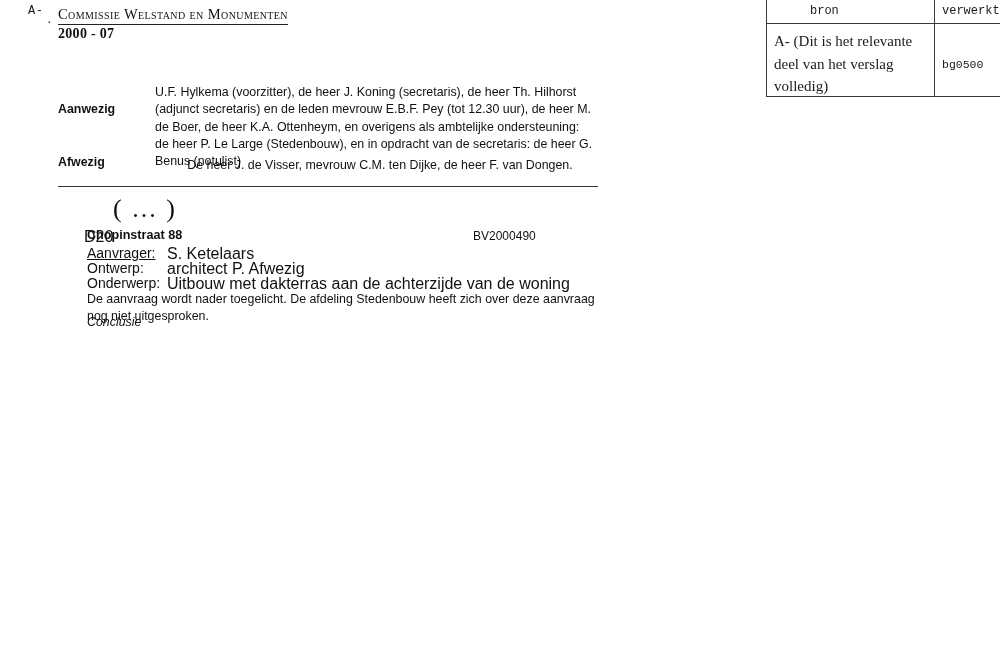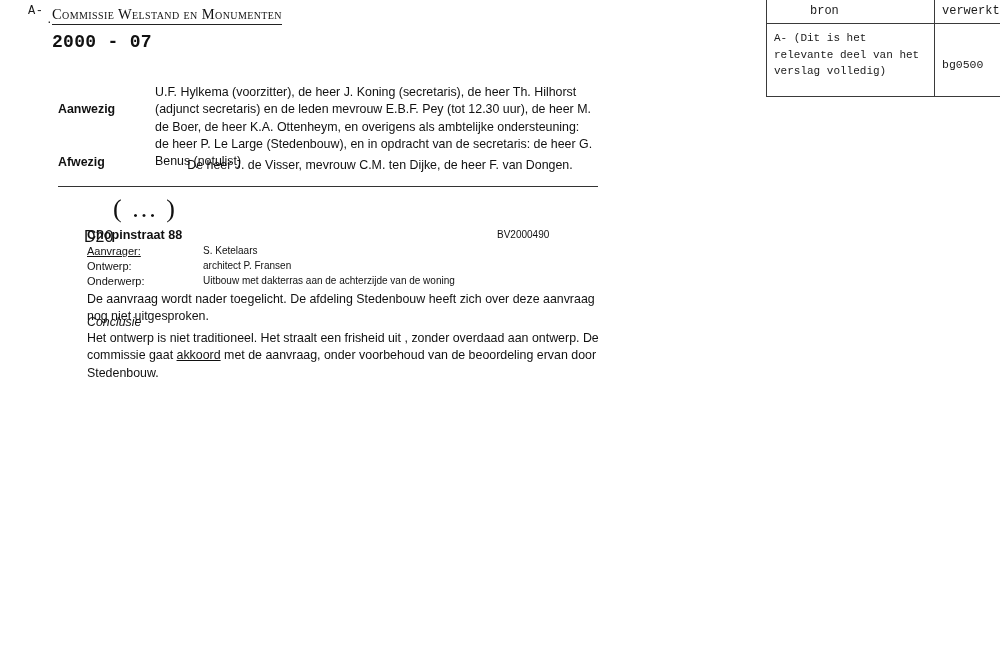--- a/index.html
+++ b/index.html
@@ -33,38 +33,38 @@
     left: 28px; top: 4px;
     letter-spacing: 0.5px;
   }
   #mark-a-dot {
     left: 46px; top: 14px;
     font-size: 11px;
   }
 
   #title-block {
     position: absolute;
-    left: 52px; top: 5px;
+    left: 58px; top: 5px;
     width: 420px;
   }
   #doc-title {
     font-family: "Liberation Serif", serif;
     font-size: 14.5px;
     font-variant: small-caps;
     letter-spacing: 0.4px;
     border-bottom: 1px solid #222;
     display: inline-block;
     padding-bottom: 1px;
     line-height: 1.1;
   }
   #doc-subtitle {
-    font-family: Liberation Mono, monospace;
+    font-family: Liberation Serif, serif;
     font-weight: bold;
-    font-size: 18px;
-    margin-top: 7px;
+    font-size: 14px;
+    margin-top: 1px;
     letter-spacing: 0.3px;
   }
 
   #intro {
     position: absolute;
     left: 58px; top: 45px;
     width: 545px;
     font-size: 12.4px;
     line-height: 1.45;
   }
@@ -117,32 +117,31 @@
     margin-left: 32px;
   }
   #case-title {
     position: absolute;
     left: 87px; top: 228px;
     font-size: 12.6px;
     font-weight: bold;
   }
   #case-ref {
     position: absolute;
-    left: 497px; top: 229px;
-    font-size: 10px;
+    left: 473px; top: 229px;
+    font-size: 12px;
   }
 
   .field-label {
     position: absolute;
-    font-size: 11px;
+    font-size: 14px;
   }
   .field-value {
     position: absolute;
-    font-size: 10px;
-    margin-left: 36px;
+    font-size: 16px;
   }
   #lbl-aanvrager { left: 87px; top: 245px; text-decoration: underline; }
   #val-aanvrager { left: 167px; top: 245px; }
   #lbl-ontwerp   { left: 87px; top: 260px; }
   #val-ontwerp   { left: 167px; top: 260px; }
   #lbl-onderwerp { left: 87px; top: 275px; }
   #val-onderwerp { left: 167px; top: 275px; }
 
   #case-body {
     position: absolute;
@@ -200,22 +199,22 @@
     font-size: 12px;
     color: #1a1a1a;
   }
   #head-bron { left: 44px; }
   #head-verwerkt { left: 176px; }
 
   #anno-note {
     position: absolute;
     left: 8px; top: 30px;
     width: 155px;
-    font-family: Liberation Mono, monospace;
-    font-size: 11px;
+    font-family: Liberation Serif, serif;
+    font-size: 15px;
     line-height: 1.5;
     color: #1a1a1a;
   }
   #anno-code {
     position: absolute;
     left: 176px; top: 58px;
     font-family: "Liberation Mono", monospace;
     font-size: 11.5px;
     color: #1a1a1a;
   }
@@ -245,30 +244,29 @@
   <div id="ellipsis">( ... )</div>
 
   <div id="case-code">D20</div>
   <div id="case-title">Chopinstraat 88</div>
   <div id="case-ref">BV2000490</div>
 
   <div class="field-label" id="lbl-aanvrager">Aanvrager:</div>
   <div class="field-value" id="val-aanvrager">S. Ketelaars</div>
 
   <div class="field-label" id="lbl-ontwerp">Ontwerp:</div>
-  <div class="field-value" id="val-ontwerp">architect P. Fransen</div>
+  <div class="field-value" id="val-ontwerp">architect P. Afwezig</div>
 
   <div class="field-label" id="lbl-onderwerp">Onderwerp:</div>
   <div class="field-value" id="val-onderwerp">Uitbouw met dakterras aan de achterzijde van de woning</div>
 
   <div id="case-body">De aanvraag wordt nader toegelicht. De afdeling Stedenbouw heeft zich over deze aanvraag nog niet uitgesproken.</div>
 
   <div id="conclusie-label">Conclusie</div>
 
-  <div id="conclusie-body"><span>Het ontwerp is niet traditioneel. Het straalt een frisheid uit , zonder overdaad aan ontwerp. De commissie gaat </span><span class="ul">akkoord</span><span> met de aanvraag, onder voorbehoud van de beoordeling ervan door Stedenbouw.</span></div>
 </div>
 
 <div id="anno">
   <div class="vline" id="v1"></div>
   <div class="vline" id="v2"></div>
   <div id="hline-head"></div>
   <div id="hline-bottom"></div>
 
   <div class="anno-head" id="head-bron">bron</div>
   <div class="anno-head" id="head-verwerkt">verwerkt</div>

